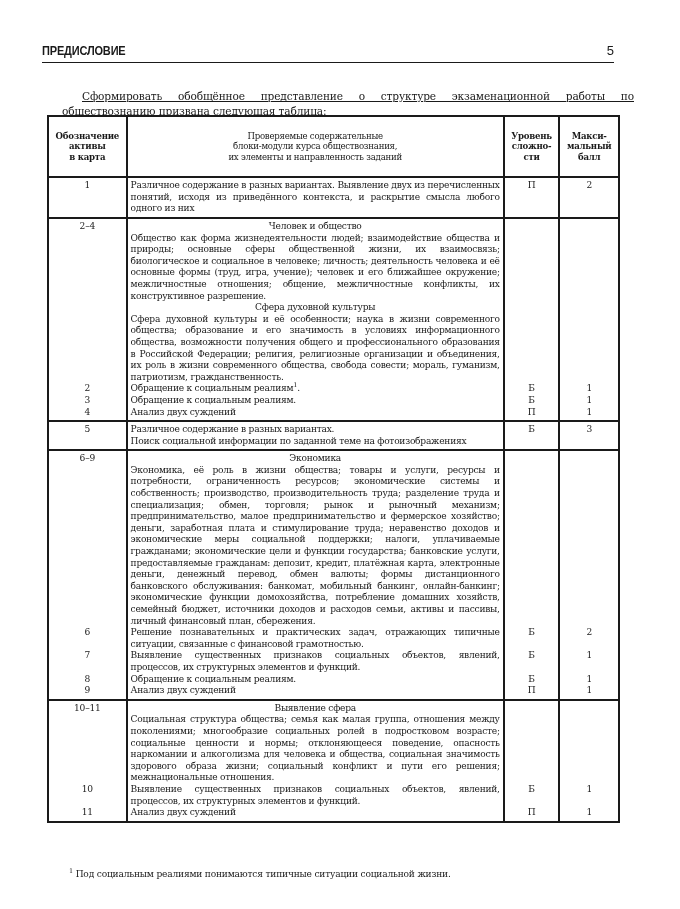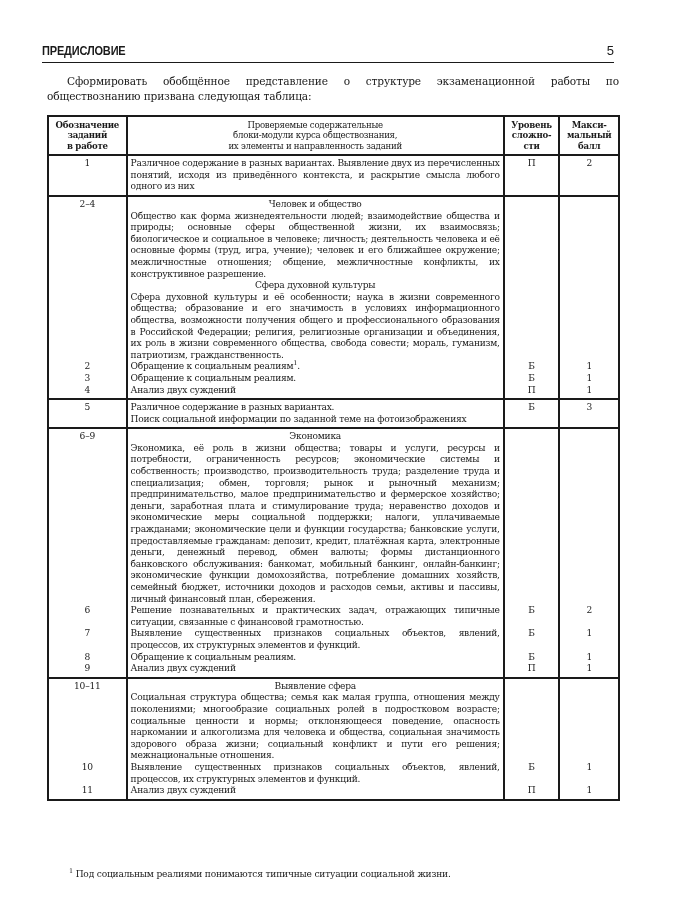--- a/index.html
+++ b/index.html
@@ -8,47 +8,47 @@
   .runhead { position:absolute; left:42px; top:44px; width:572px; height:18px;
              border-bottom:1.5px solid #1a1a1a; }
   .runhead .title { position:absolute; left:0; top:0; font-family:"Liberation Sans",sans-serif;
              font-size:12.5px; font-weight:bold; letter-spacing:-0.2px; transform:scaleX(0.88); transform-origin:left; }
   .runhead .pageno { position:absolute; right:0; top:-1px; font-family:"Liberation Sans",sans-serif; font-size:13px; }
   .intro { position:absolute; left:47px; top:74px; width:572px; font-size:10.6px; line-height:14.5px;
            text-indent:20px; text-align:justify; letter-spacing:-0.15px; }
   table.main { position:absolute; left:47px; top:115px; width:573px; border-collapse:collapse;
                font-size:9.1px; line-height:11.6px; letter-spacing:-0.25px; }
   table.main td, table.main th { border:2px solid #1a1a1a; vertical-align:top; padding:2px 3px; }
-  table.main th { font-weight:bold; text-align:center; font-size:8.6px; line-height:10.4px; vertical-align:middle; padding:3px 2px; }
+  table.main th { font-weight:bold; text-align:center; font-size:8.6px; line-height:10.4px; vertical-align:middle; padding:14px 2px; }
   .c1 { width:71px; text-align:center; }
   .c2 { width:380px; }
   .c3 { width:48px; text-align:center; }
   .c4 { width:52px; text-align:center; }
   .sec { text-align:center; }
   .jt { text-align:justify; }
   .ftn { position:absolute; left:69px; top:833px; font-size:9.1px; letter-spacing:-0.2px;margin-top:36px; }
   sup { font-size:6.5px; line-height:0; }
 </style>
 </head>
 <body>
 
 <div class="runhead">
   <span class="title">ПРЕДИСЛОВИЕ</span>
   <span class="pageno">5</span>
 </div>
 
-<p class="intro" style="margin:0;">Сформировать обобщённое представление о структуре экзаменационной работы по обществознанию призвана следующая таблица:</p>
+<p class="intro" style="margin:15px;text-decoration:underline;">Сформировать обобщённое представление о структуре экзаменационной работы по обществознанию призвана следующая таблица:</p>
 
 <table class="main">
   <tbody>
       <tr>
     <th class="c1">
       <div>Обозначение</div>
-      <div>заданий</div>
-      <div>в работе</div>
+      <div>активы</div>
+      <div>в карта</div>
     </th>
     <th class="c2" style="font-weight:normal;margin-left:44px;">
       <div>Проверяемые содержательные</div>
       <div>блоки-модули курса обществознания,</div>
       <div>их элементы и направленность заданий</div>
     </th>
     <th class="c3">
       <div>Уровень</div>
       <div>сложно-</div>
       <div>сти</div>

